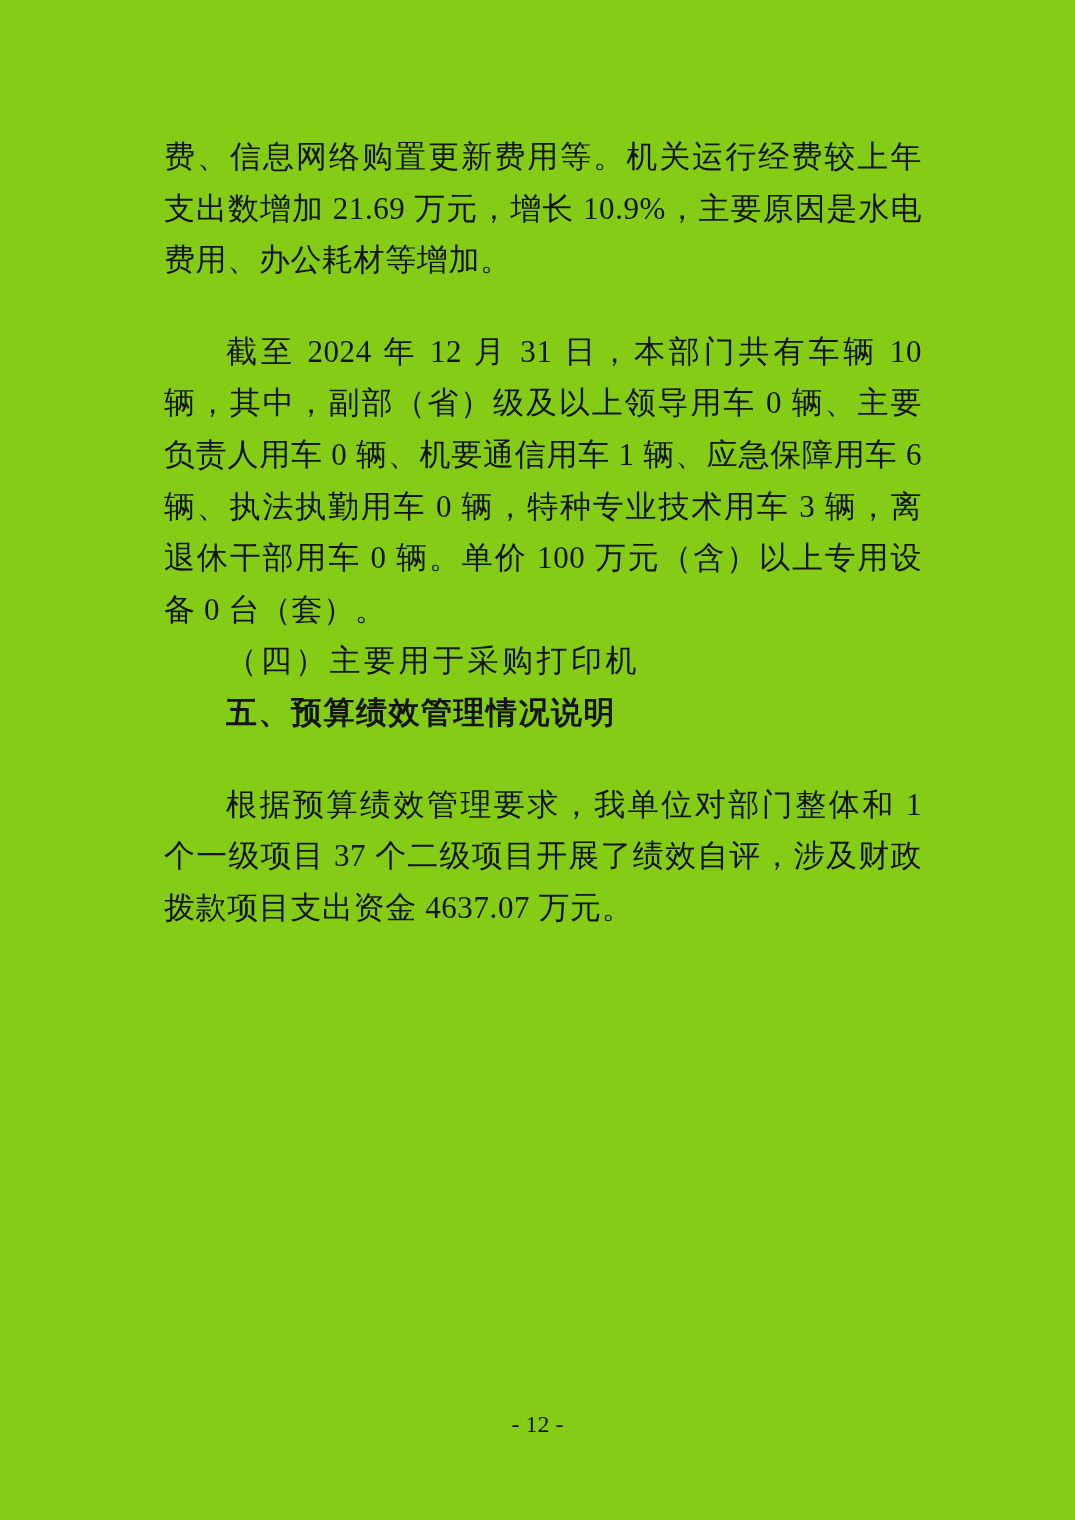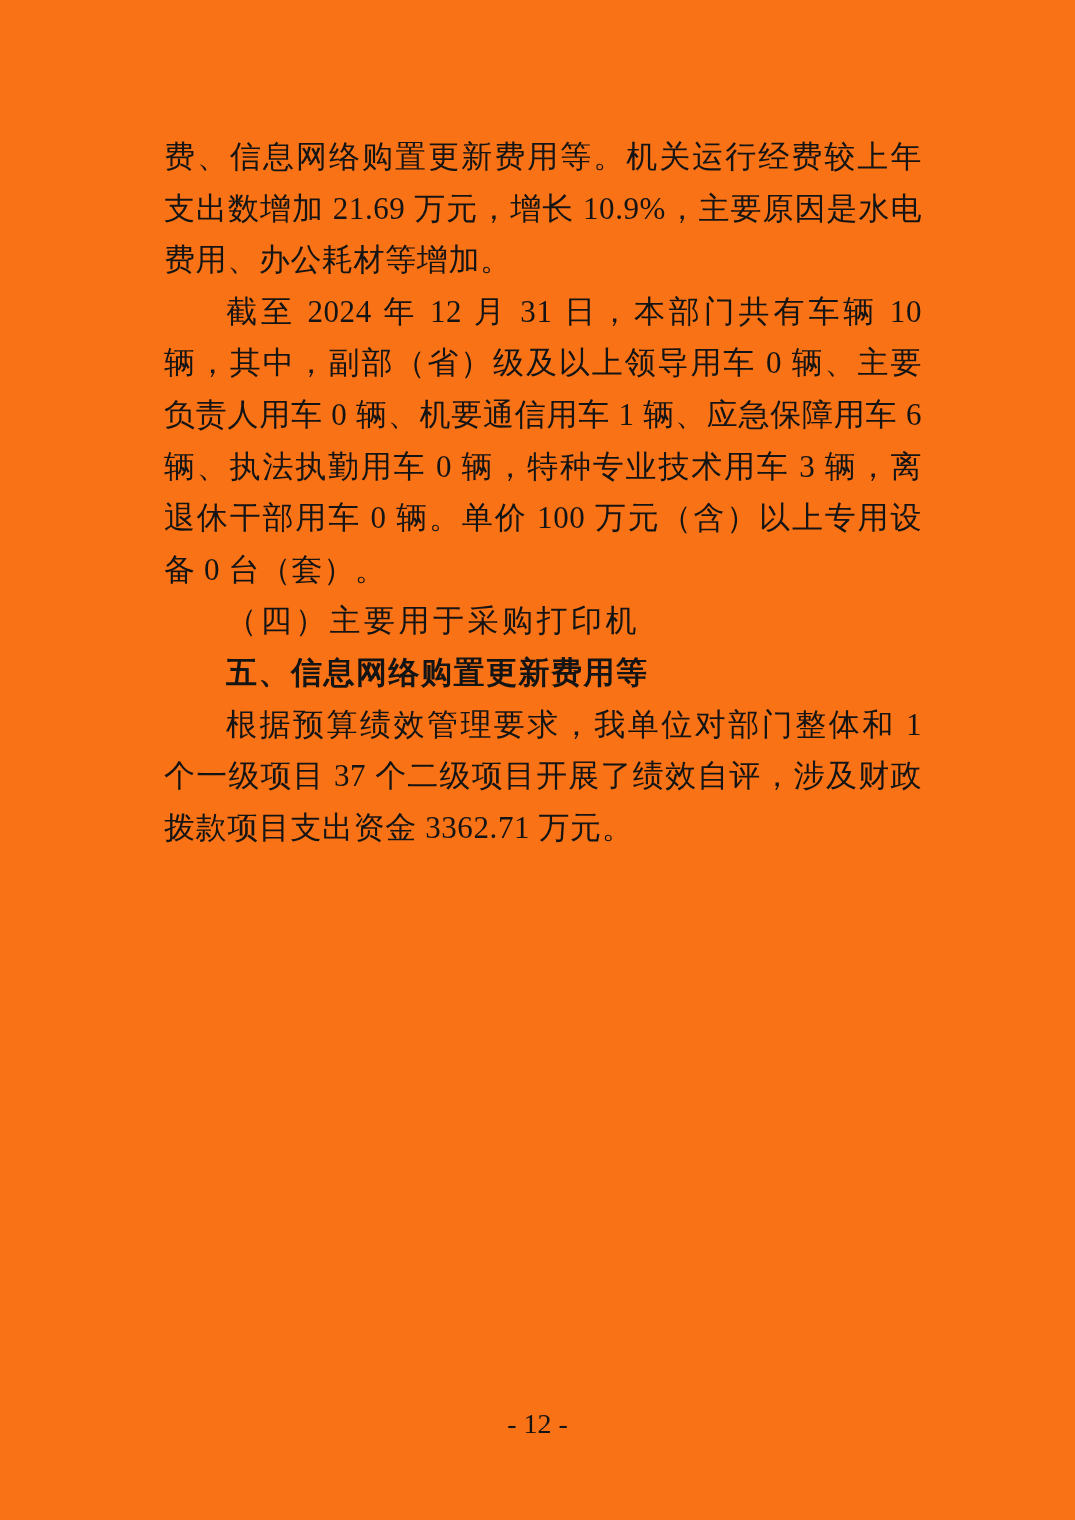--- a/index.html
+++ b/index.html
@@ -4,21 +4,21 @@
 <style>
   html, body {
     margin: 0;
     padding: 0;
     background: #ffffff;
   }
   .page {
     position: relative;
     width: 1075px;
     height: 1520px;
-    background: #f97316;
+    background: #84cc16;
     overflow: hidden;
     color: #141414;
   }
   .content {
     position: absolute;
     left: 164px;
     top: 131px;
     width: 758px;
   }
   .content p {
@@ -26,20 +26,21 @@
     font-size: 31px;
     line-height: 51.6px;
     text-align: justify;
     text-justify: inter-character;
     letter-spacing: 0.6px;
     font-family: "Liberation Serif", "DejaVu Serif", serif;
     color: #141414;
   }
   p.para-body {
     text-indent: 2em;
+    margin-top: 40px;
   }
   p.para-continuation {
     text-indent: 0;
   }
   p.sub-heading {
     text-indent: 2em;
     letter-spacing: 3.5px;
     font-family: "Liberation Serif", "DejaVu Serif", serif;
   }
   p.main-heading {
@@ -47,31 +48,31 @@
     font-family: "Liberation Sans", "DejaVu Sans", sans-serif;
     font-weight: bold;
     letter-spacing: 1.5px;
   }
   .page-number {
     position: absolute;
     top: 1404px;
     left: 0;
     width: 100%;
     text-align: center;
-    font-size: 28px;
+    font-size: 24px;
     line-height: 40px;
     font-family: "Liberation Serif", "DejaVu Serif", serif;
     color: #141414;
   }
 </style>
 </head>
 <body>
 
 <div class="page">
   <div class="content">
     <p class="para-continuation">费、信息网络购置更新费用等。机关运行经费较上年支出数增加 21.69 万元，增长 10.9%，主要原因是水电费用、办公耗材等增加。</p>
     <p class="para-body">截至 2024 年 12 月 31 日，本部门共有车辆 10 辆，其中，副部（省）级及以上领导用车 0 辆、主要负责人用车 0 辆、机要通信用车 1 辆、应急保障用车 6 辆、执法执勤用车 0 辆，特种专业技术用车 3 辆，离退休干部用车 0 辆。单价 100 万元（含）以上专用设备 0 台（套）。</p>
     <p class="sub-heading">（四）主要用于采购打印机</p>
-    <p class="main-heading">五、信息网络购置更新费用等</p>
-    <p class="para-body">根据预算绩效管理要求，我单位对部门整体和 1 个一级项目 37 个二级项目开展了绩效自评，涉及财政拨款项目支出资金 3362.71 万元。</p>
+    <p class="main-heading">五、预算绩效管理情况说明</p>
+    <p class="para-body">根据预算绩效管理要求，我单位对部门整体和 1 个一级项目 37 个二级项目开展了绩效自评，涉及财政拨款项目支出资金 4637.07 万元。</p>
   </div>
   <div class="page-number">- 12 -</div>
 </div>
 
 </body></html>

